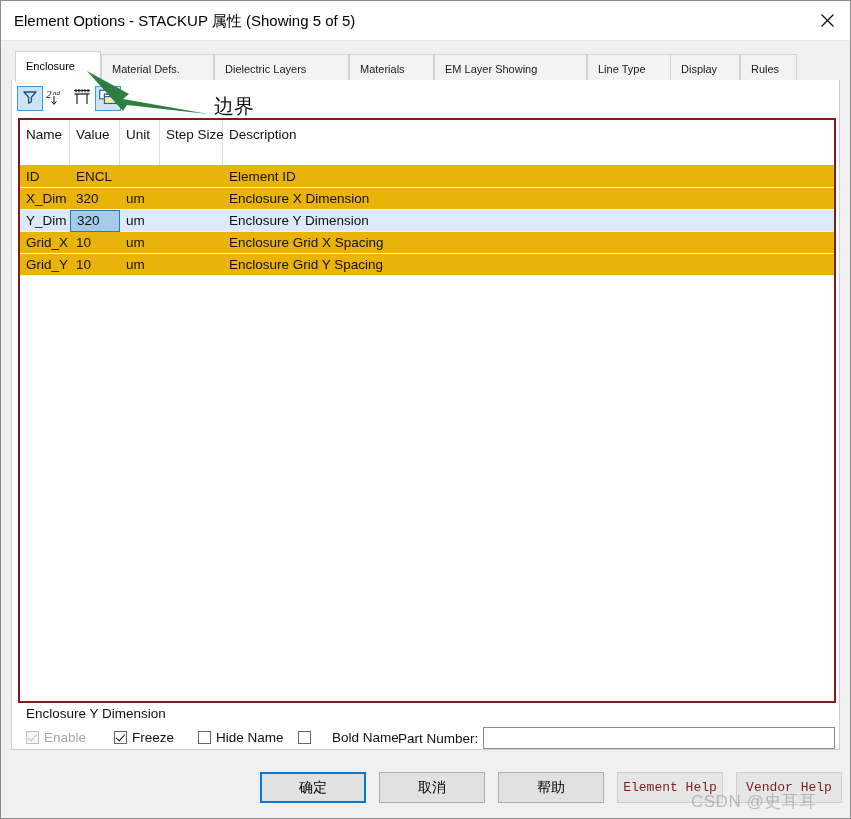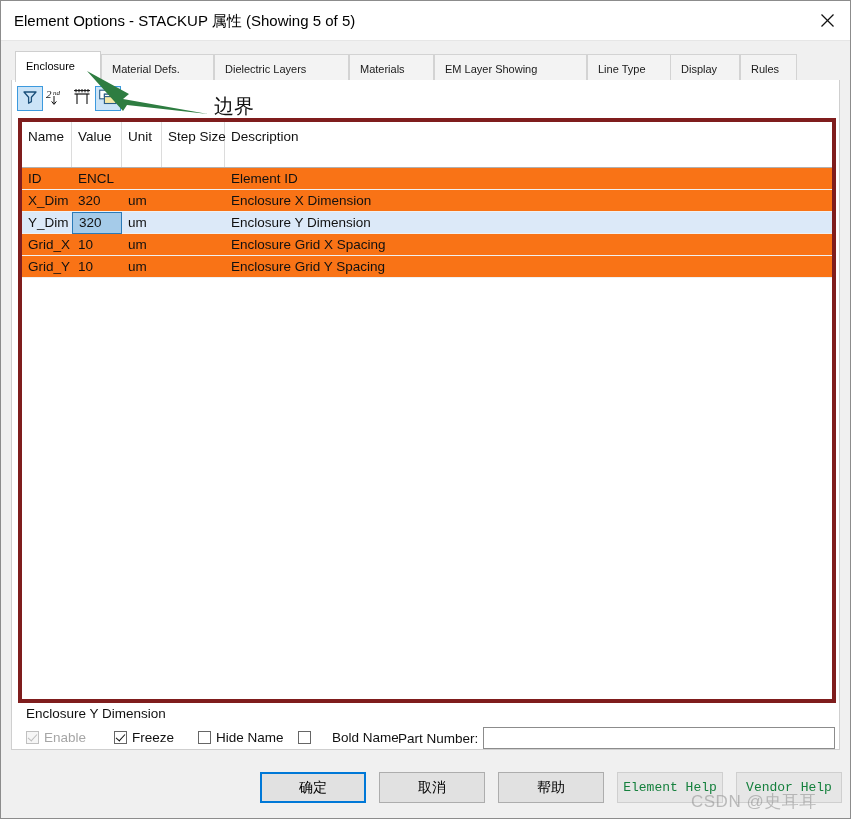--- a/index.html
+++ b/index.html
@@ -93,22 +93,22 @@
   }
   .tbtn.on {
     background: #cce4f7;
     border: 1px solid #3c9ade;
   }
 
   
   #grid {
     position: absolute; left: 6px; top: 38px;
     width: 818px; height: 585px;
-    background: #f97316;
-    border: 4px solid #7f1d1d;
+    background: #eab308;
+    border: 2px solid #7f1d1d;
     overflow: hidden;
   }
   #grid-head {
     position: relative;
     height: 46px;
     background: #ffffff;
     border-bottom: 1px solid #b0b0b0;
   }
   .hcell {
     position: absolute; top: 0; height: 45px;
@@ -215,21 +215,21 @@
     color: #000;
     display: flex; align-items: center; justify-content: center;
     cursor: default;
     font-family: "Liberation Sans", sans-serif;
   }
   .btn.primary {
     background: #e1e1e1;
     border: 2px solid #0078d7;
   }
   .btn.disabled {
-    color: #15803d;
+    color: #7f1d1d;
     background: #e6e6e6;
     border-color: #cfcfcf;
     font-family: "Liberation Mono", monospace;
     font-size: 13px;
   }
 
   
   #annot-arrow {
     position: absolute; left: 0; top: 0;
     width: 851px; height: 819px;

